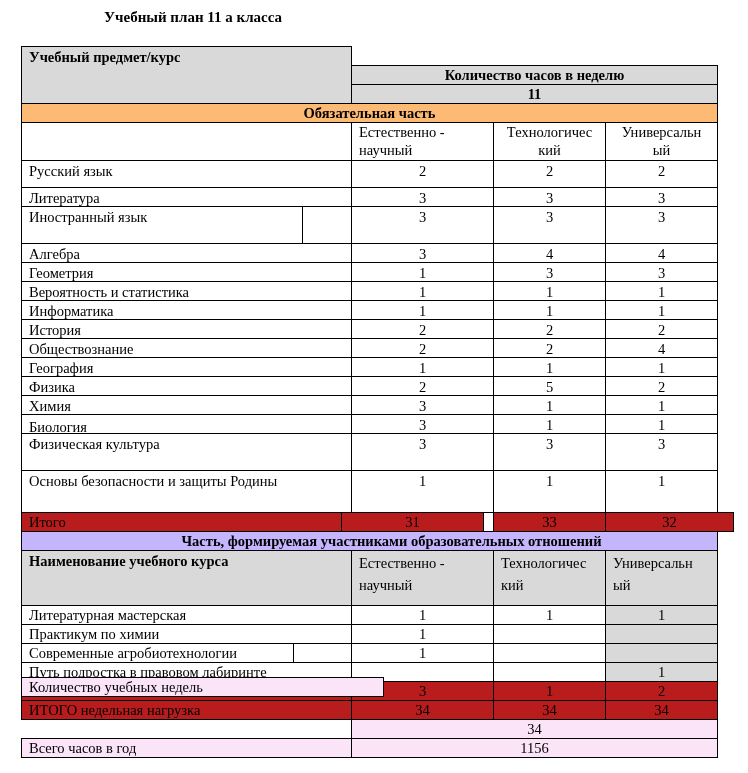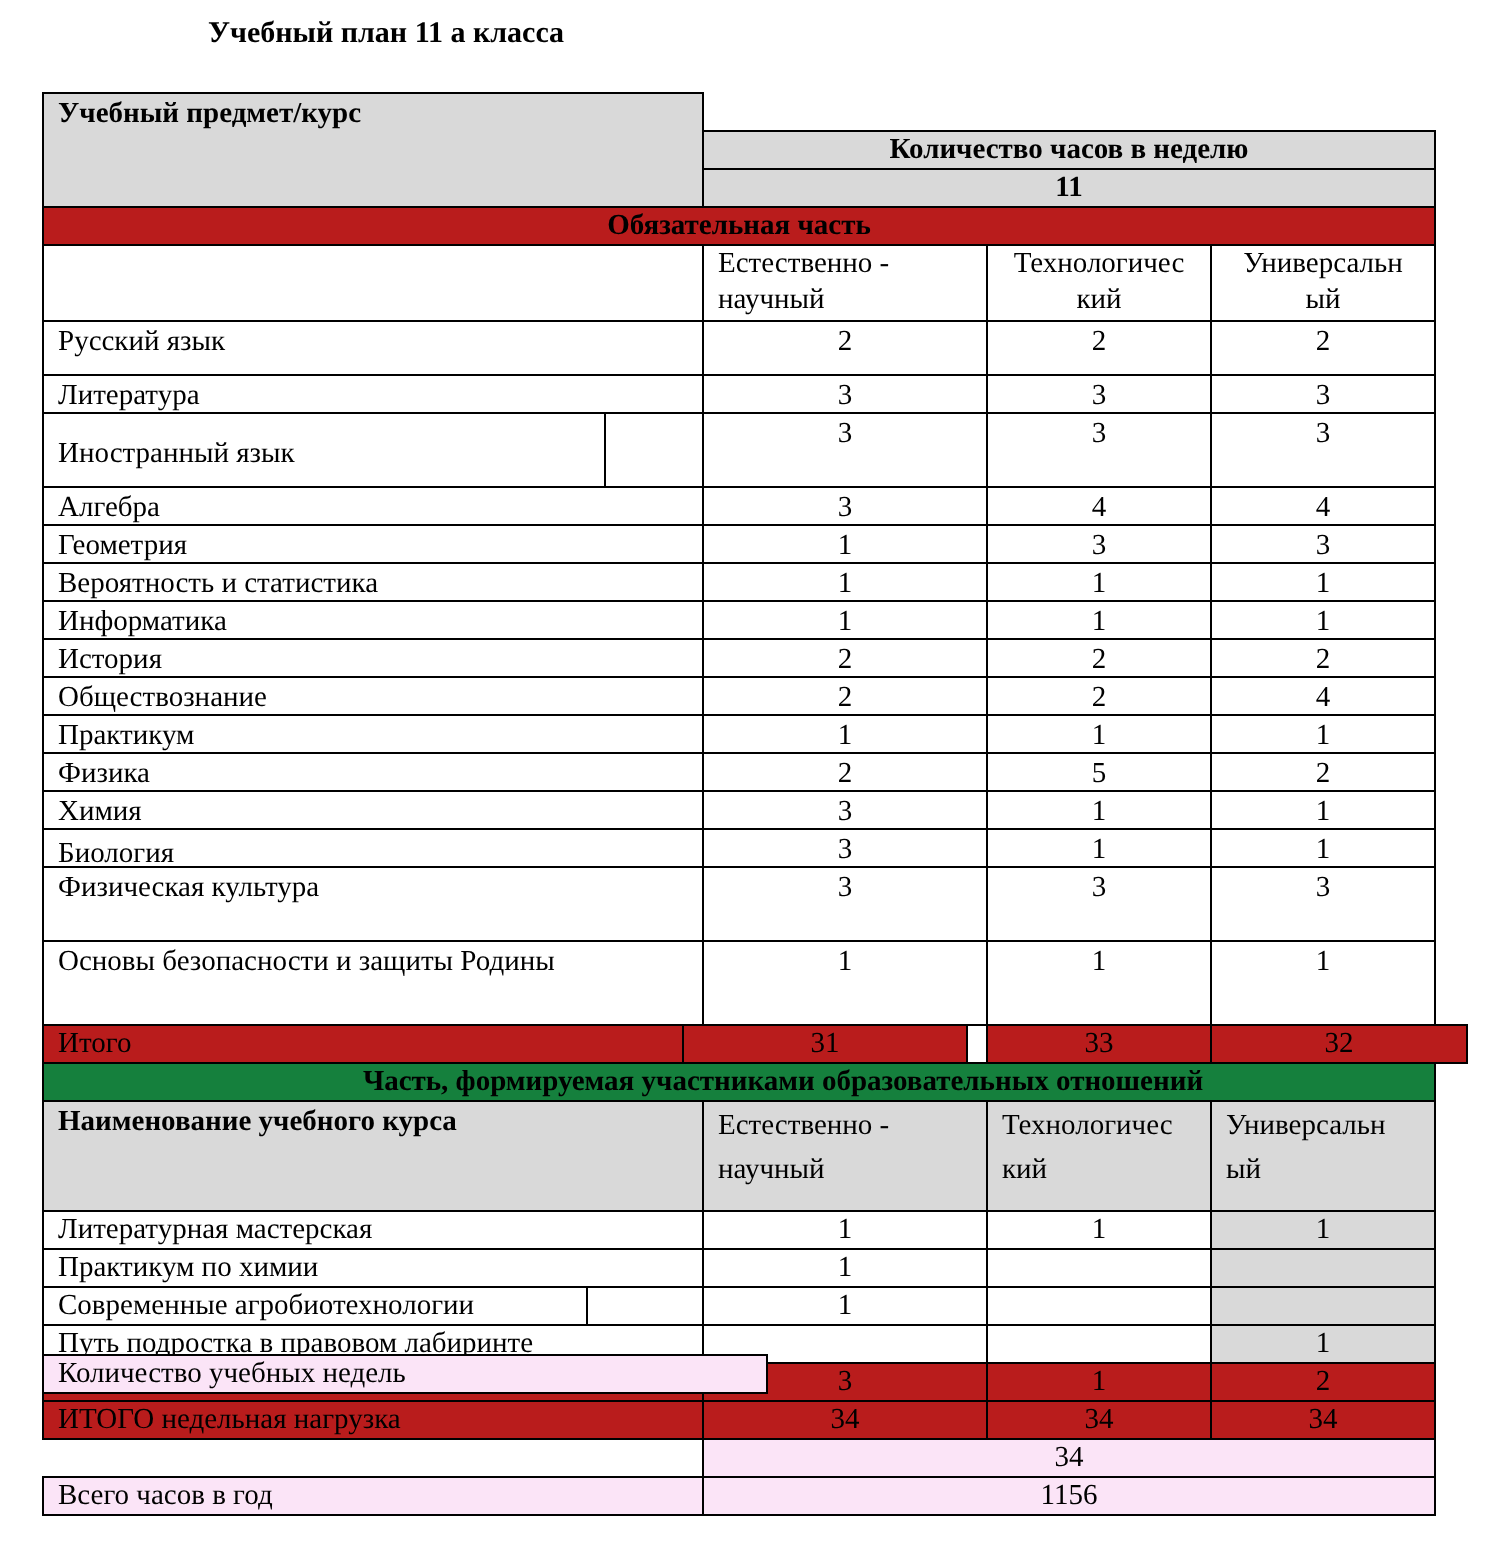--- a/index.html
+++ b/index.html
@@ -17,22 +17,22 @@
     position: absolute; box-sizing: border-box;
     border: 1px solid #000;
     line-height: 18px;
     white-space: nowrap;
     overflow: hidden;
   }
   .l { padding-left: 7px; text-align: left; }
   .c { text-align: center; }
   .b { font-weight: bold; }
   .gray { background: #d9d9d9; }
-  .yellow { background: #b91c1c; }
-  .peach { background: #15803d; padding-left: 44px; }
+  .yellow { background: #fdba74; }
+  .peach { background: #c4b5fd; padding-left: 44px; }
   .green { background: #b91c1c; }
   .pink { background: #fbe4f7; }
   .white { background: #ffffff; }
   .wrap { white-space: normal; }
 </style>
 </head>
 <body>
 
 <div class="title">Учебный план 11 а класса</div>
 
@@ -55,21 +55,21 @@
       <div style="text-align: center;">ый</div>
     </div>
     <div class="cell white l" style="left: 21px; top: 160px; width: 331px; height: 28px; padding-top: 1px;">Русский язык</div>
     <div class="cell white c" style="left: 351px; top: 160px; width: 143px; height: 28px; padding-top: 1px;">2</div>
     <div class="cell white c" style="left: 493px; top: 160px; width: 113px; height: 28px; padding-top: 1px;">2</div>
     <div class="cell white c" style="left: 605px; top: 160px; width: 113px; height: 28px; padding-top: 1px;">2</div>
     <div class="cell white l" style="left: 21px; top: 187px; width: 331px; height: 20px; padding-top: 1px;">Литература</div>
     <div class="cell white c" style="left: 351px; top: 187px; width: 143px; height: 20px; padding-top: 1px;">3</div>
     <div class="cell white c" style="left: 493px; top: 187px; width: 113px; height: 20px; padding-top: 1px;">3</div>
     <div class="cell white c" style="left: 605px; top: 187px; width: 113px; height: 20px; padding-top: 1px;">3</div>
-    <div class="cell white l" style="left: 21px; top: 206px; width: 282px; height: 38px; padding-top: 11px;">Иностранный язык</div>
+    <div class="cell white l" style="left: 21px; top: 206px; width: 282px; height: 38px; padding-top: 1px;">Иностранный язык</div>
     <div class="cell white c" style="left: 351px; top: 206px; width: 143px; height: 38px; padding-top: 1px;">3</div>
     <div class="cell white c" style="left: 493px; top: 206px; width: 113px; height: 38px; padding-top: 1px;">3</div>
     <div class="cell white c" style="left: 605px; top: 206px; width: 113px; height: 38px; padding-top: 1px;">3</div>
     <div class="cell white l" style="left: 21px; top: 243px; width: 331px; height: 20px; padding-top: 1px;">Алгебра</div>
     <div class="cell white c" style="left: 351px; top: 243px; width: 143px; height: 20px; padding-top: 1px;">3</div>
     <div class="cell white c" style="left: 493px; top: 243px; width: 113px; height: 20px; padding-top: 1px;">4</div>
     <div class="cell white c" style="left: 605px; top: 243px; width: 113px; height: 20px; padding-top: 1px;">4</div>
     <div class="cell white l" style="left: 21px; top: 262px; width: 331px; height: 20px; padding-top: 1px;">Геометрия</div>
     <div class="cell white c" style="left: 351px; top: 262px; width: 143px; height: 20px; padding-top: 1px;">1</div>
     <div class="cell white c" style="left: 493px; top: 262px; width: 113px; height: 20px; padding-top: 1px;">3</div>
@@ -83,21 +83,21 @@
     <div class="cell white c" style="left: 493px; top: 300px; width: 113px; height: 20px; padding-top: 1px;">1</div>
     <div class="cell white c" style="left: 605px; top: 300px; width: 113px; height: 20px; padding-top: 1px;">1</div>
     <div class="cell white l" style="left: 21px; top: 319px; width: 331px; height: 20px; padding-top: 1px;">История</div>
     <div class="cell white c" style="left: 351px; top: 319px; width: 143px; height: 20px; padding-top: 1px;">2</div>
     <div class="cell white c" style="left: 493px; top: 319px; width: 113px; height: 20px; padding-top: 1px;">2</div>
     <div class="cell white c" style="left: 605px; top: 319px; width: 113px; height: 20px; padding-top: 1px;">2</div>
     <div class="cell white l" style="left: 21px; top: 338px; width: 331px; height: 20px; padding-top: 1px;">Обществознание</div>
     <div class="cell white c" style="left: 351px; top: 338px; width: 143px; height: 20px; padding-top: 1px;">2</div>
     <div class="cell white c" style="left: 493px; top: 338px; width: 113px; height: 20px; padding-top: 1px;">2</div>
     <div class="cell white c" style="left: 605px; top: 338px; width: 113px; height: 20px; padding-top: 1px;">4</div>
-    <div class="cell white l" style="left: 21px; top: 357px; width: 331px; height: 20px; padding-top: 1px;">Практикум</div>
+    <div class="cell white l" style="left: 21px; top: 357px; width: 331px; height: 20px; padding-top: 1px;">География</div>
     <div class="cell white c" style="left: 351px; top: 357px; width: 143px; height: 20px; padding-top: 1px;">1</div>
     <div class="cell white c" style="left: 493px; top: 357px; width: 113px; height: 20px; padding-top: 1px;">1</div>
     <div class="cell white c" style="left: 605px; top: 357px; width: 113px; height: 20px; padding-top: 1px;">1</div>
     <div class="cell white l" style="left: 21px; top: 376px; width: 331px; height: 20px; padding-top: 1px;">Физика</div>
     <div class="cell white c" style="left: 351px; top: 376px; width: 143px; height: 20px; padding-top: 1px;">2</div>
     <div class="cell white c" style="left: 493px; top: 376px; width: 113px; height: 20px; padding-top: 1px;">5</div>
     <div class="cell white c" style="left: 605px; top: 376px; width: 113px; height: 20px; padding-top: 1px;">2</div>
     <div class="cell white l" style="left: 21px; top: 395px; width: 331px; height: 20px; padding-top: 1px;">Химия</div>
     <div class="cell white c" style="left: 351px; top: 395px; width: 143px; height: 20px; padding-top: 1px;">3</div>
     <div class="cell white c" style="left: 493px; top: 395px; width: 113px; height: 20px; padding-top: 1px;">1</div>

